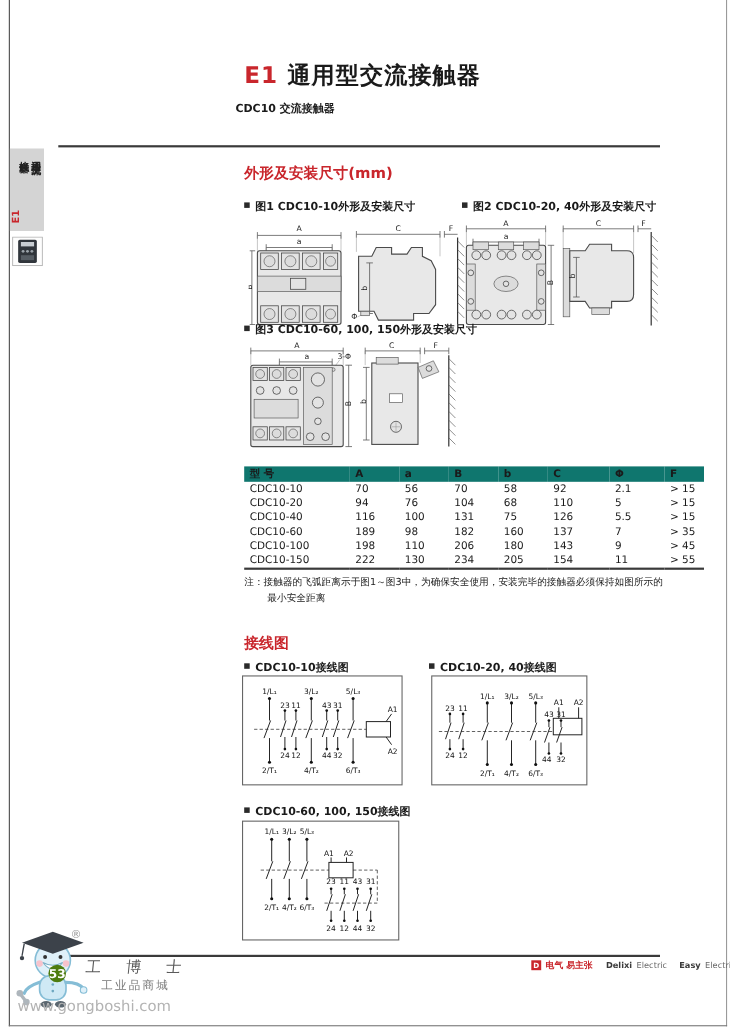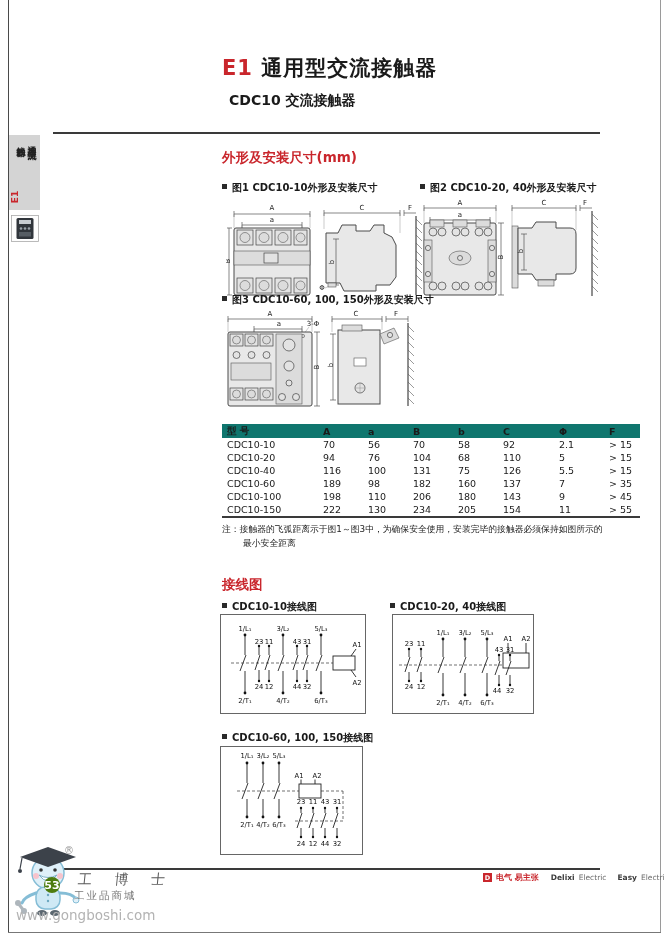--- a/index.html
+++ b/index.html
@@ -51,21 +51,21 @@
 <div id="page">
 
   <div class="abs" style="left:8px;top:0;width:1px;height:933px;background:#4a4a4a;"></div>
   <div class="abs" style="left:660px;top:0;width:1px;height:933px;background:#9a9a9a;"></div>
   <div class="abs" style="left:8px;top:932px;width:653px;height:1px;background:#777;"></div>
 
   <div class="abs" style="left:222px;top:54px;font-size:21px;font-weight:bold;letter-spacing:1px;">
     <span class="red">E1</span>
     <span>通用型交流接触器</span>
   </div>
-  <div class="abs bold" style="left:229px;top:92px;font-size:14px;">CDC10 交流接触器</div>
+  <div class="abs bold" style="left:214px;top:92px;font-size:10px;">CDC10 交流接触器</div>
   <div class="abs rule" style="left:53px;top:132px;width:547px;"></div>
 
   <div class="abs" id="sidebar-tab" style="left:9px;top:135px;width:31px;height:75px;">
     <div class="vtxt">
       <div>通用型交流</div>
       <div>接触器</div>
     </div>
     <div id="sidebar-e1" class="red">E1</div>
   </div>
 
@@ -520,16 +520,16 @@
     <path d="M48,50 Q60,50 64,56" stroke="#85bdd6" stroke-width="3" fill="none" stroke-linecap="round"></path>
     <circle cx="64" cy="57" r="3" fill="#dff0f9" stroke="#85bdd6" stroke-width="1"></circle>
     <ellipse cx="30" cy="70" rx="5" ry="3" fill="#5b6770"></ellipse>
       <ellipse cx="43" cy="70" rx="5" ry="3" fill="#5b6770"></ellipse>
   </svg>
   <div class="abs" style="left:64px;top:845px;font-size:10px;color:#999;">®</div>
   <div class="abs" id="page-badge" style="left:44px;top:877px;">
       <span>53</span>
     </div>
   <div class="abs" id="wm-brand" style="left:78px;top:871px;">工 博 士</div>
-  <div class="abs" id="wm-tagline" style="left:74px;top:889px;">工业品商城</div>
+  <div class="abs" id="wm-tagline" style="left:92px;top:889px;">工业品商城</div>
   <div class="abs" id="wm-url" style="left:16px;top:907px;">www.gongboshi.com</div>
 
 </div>
 
 </body></html>

